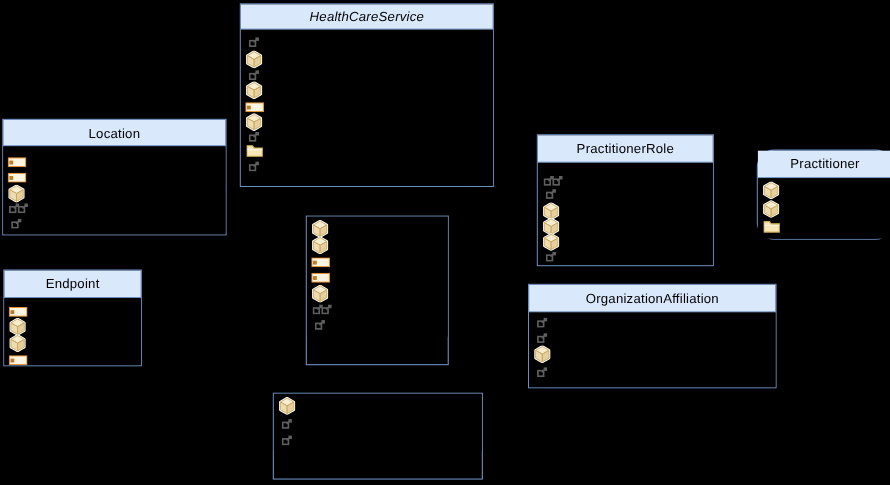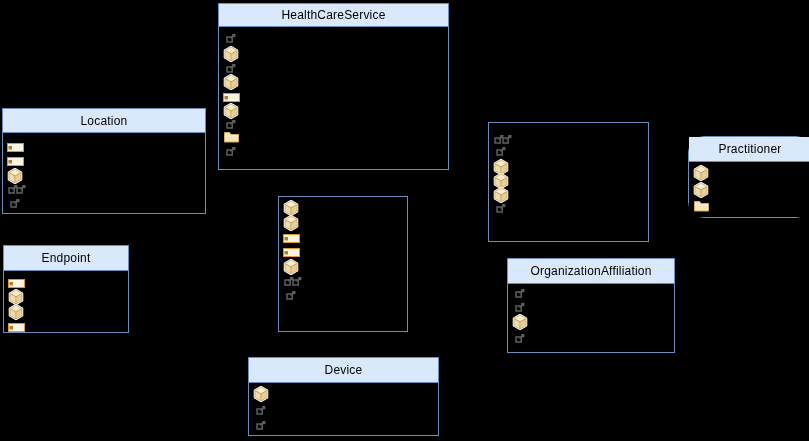--- a/index.html
+++ b/index.html
@@ -39,21 +39,21 @@
   .el-icon{
     position:absolute;
     display:block;
     line-height:0;
   }
 </style>
 </head>
 <body>
 
 <div id="canvas">
-    <div class="cls" style="left: 218px; top: 3px; width: 231px; height: 167px;">
+    <div class="cls" style="left: 218px; top: 3px; width: 231px; height: 167px; font-style: italic;">
       <div class="cls-header" style="height: 23px;">
         <span class="cls-title">HealthCareService</span>
       </div>
       <div class="cls-body" style="height: 142px;">
         <span class="el-icon" style="left: 7px; top: 6px;"><svg width="10" height="10" viewBox="0 0 10 10">
             <g transform="translate(0,0)">
               <rect x="1" y="4" width="5.2" height="5" fill="none" stroke="#5f5f5f" stroke-width="1.5"></rect>
               <rect x="6.2" y="1" width="3.2" height="3.2" fill="#5f5f5f"></rect>
               <line x1="4.5" y1="5.5" x2="7.2" y2="2.8" stroke="#5f5f5f" stroke-width="1.2"></line>
             </g>
@@ -217,23 +217,20 @@
         <span class="el-icon" style="left: 7px; top: 93px;"><svg width="10" height="10" viewBox="0 0 10 10">
             <g transform="translate(0,0)">
               <rect x="1" y="4" width="5.2" height="5" fill="none" stroke="#5f5f5f" stroke-width="1.5"></rect>
               <rect x="6.2" y="1" width="3.2" height="3.2" fill="#5f5f5f"></rect>
               <line x1="4.5" y1="5.5" x2="7.2" y2="2.8" stroke="#5f5f5f" stroke-width="1.2"></line>
             </g>
           </svg></span>
       </div>
     </div>
     <div class="cls" style="left: 248px; top: 357px; width: 191px; height: 79px;">
-      <div class="cls-header" style="height: 25px;">
-        <span class="cls-title">Device</span>
-      </div>
       <div class="cls-body" style="height: 52px;">
         <span class="el-icon" style="left: 4px; top: 3px;"><svg width="16" height="16" viewBox="0 0 16 16">
             <polygon points="8,1 14.1,4.5 14.1,11.5 8,15 1.9,11.5 1.9,4.5" fill="none" stroke="#ffffff" stroke-width="2.4" stroke-linejoin="round"></polygon>
             <polygon points="8,1 14.1,4.5 8,8 1.9,4.5" fill="#f8edd3" stroke="#c9a85c" stroke-width="0.8"></polygon>
             <polygon points="1.9,4.5 8,8 8,15 1.9,11.5" fill="#eedbb2" stroke="#c9a85c" stroke-width="0.8"></polygon>
             <polygon points="14.1,4.5 8,8 8,15 14.1,11.5" fill="#e6cf9c" stroke="#c9a85c" stroke-width="0.8"></polygon>
           </svg></span>
         <span class="el-icon" style="left: 7px; top: 22px;"><svg width="10" height="10" viewBox="0 0 10 10">
             <g transform="translate(0,0)">
               <rect x="1" y="4" width="5.2" height="5" fill="none" stroke="#5f5f5f" stroke-width="1.5"></rect>
@@ -244,20 +241,23 @@
         <span class="el-icon" style="left: 7px; top: 37px;"><svg width="10" height="10" viewBox="0 0 10 10">
             <g transform="translate(0,0)">
               <rect x="1" y="4" width="5.2" height="5" fill="none" stroke="#5f5f5f" stroke-width="1.5"></rect>
               <rect x="6.2" y="1" width="3.2" height="3.2" fill="#5f5f5f"></rect>
               <line x1="4.5" y1="5.5" x2="7.2" y2="2.8" stroke="#5f5f5f" stroke-width="1.2"></line>
             </g>
           </svg></span>
       </div>
     </div>
     <div class="cls" style="left: 488px; top: 122px; width: 161px; height: 120px;">
+      <div class="cls-header" style="height: 25px;">
+        <span class="cls-title">PractitionerRole</span>
+      </div>
       <div class="cls-body" style="height: 93px;">
         <span class="el-icon" style="left: 5px; top: 11px;"><svg width="18" height="10" viewBox="0 0 18 10">
             <g transform="translate(0,0)">
               <rect x="1" y="4" width="5.2" height="5" fill="none" stroke="#5f5f5f" stroke-width="1.5"></rect>
               <rect x="6.2" y="1" width="3.2" height="3.2" fill="#5f5f5f"></rect>
               <line x1="4.5" y1="5.5" x2="7.2" y2="2.8" stroke="#5f5f5f" stroke-width="1.2"></line>
             </g>
             <g transform="translate(8,0)">
               <rect x="1" y="4" width="5.2" height="5" fill="none" stroke="#5f5f5f" stroke-width="1.5"></rect>
               <rect x="6.2" y="1" width="3.2" height="3.2" fill="#5f5f5f"></rect>
@@ -314,21 +314,21 @@
             <polygon points="8,1 14.1,4.5 8,8 1.9,4.5" fill="#f8edd3" stroke="#c9a85c" stroke-width="0.8"></polygon>
             <polygon points="1.9,4.5 8,8 8,15 1.9,11.5" fill="#eedbb2" stroke="#c9a85c" stroke-width="0.8"></polygon>
             <polygon points="14.1,4.5 8,8 8,15 14.1,11.5" fill="#e6cf9c" stroke="#c9a85c" stroke-width="0.8"></polygon>
           </svg></span>
         <span class="el-icon" style="left: 5px; top: 38px;"><svg width="15" height="12" viewBox="0 0 15 12">
             <path d="M0.5,3.5 L0.5,1.5 L5.5,1.5 L7,3.5 L14.5,3.5 L14.5,11 L0.5,11 Z" fill="#f7e7b8" stroke="#d3ae56" stroke-width="1"></path>
             <path d="M0.5,5 L14.5,5" stroke="#ffffff" stroke-opacity="0.55" stroke-width="1"></path>
           </svg></span>
       </div>
     </div>
-    <div class="cls" style="left: 507px; top: 258px; width: 168px; height: 95px;">
+    <div class="cls" style="left: 480px; top: 258px; width: 226px; height: 95px;">
       <div class="cls-header" style="height: 25px;">
         <span class="cls-title">OrganizationAffiliation</span>
       </div>
       <div class="cls-body" style="height: 68px;">
         <span class="el-icon" style="left: 7px; top: 4px;"><svg width="10" height="10" viewBox="0 0 10 10">
             <g transform="translate(0,0)">
               <rect x="1" y="4" width="5.2" height="5" fill="none" stroke="#5f5f5f" stroke-width="1.5"></rect>
               <rect x="6.2" y="1" width="3.2" height="3.2" fill="#5f5f5f"></rect>
               <line x1="4.5" y1="5.5" x2="7.2" y2="2.8" stroke="#5f5f5f" stroke-width="1.2"></line>
             </g>

